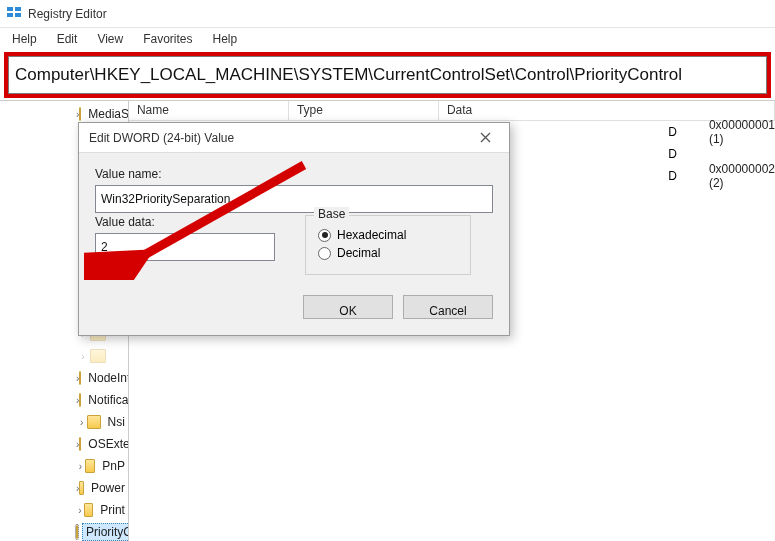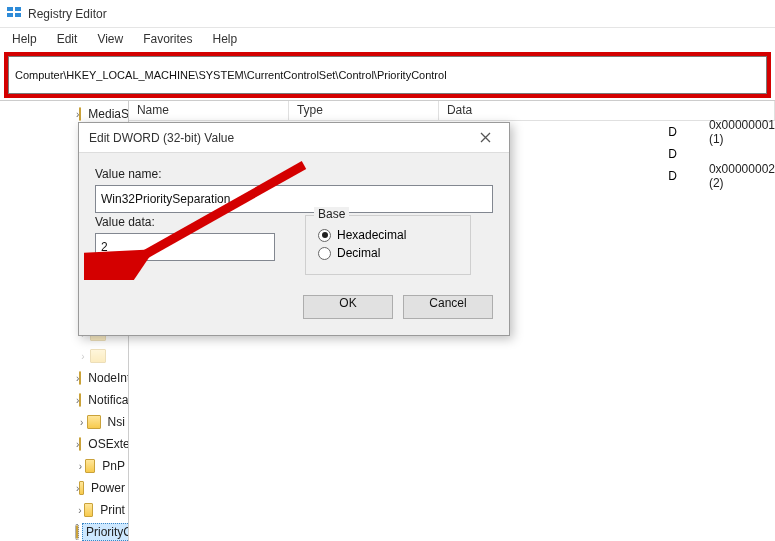--- a/index.html
+++ b/index.html
@@ -4,21 +4,21 @@
 <style>
   * { box-sizing: border-box; font-family: "Segoe UI", Tahoma, sans-serif; font-size: 12px; }
   body { margin:0; width:775px; height:541px; background:#fff; overflow:hidden; position:relative; }
   .titlebar { height:28px; display:flex; align-items:center; padding:0 6px; gap:6px; border-bottom:1px solid #e5e5e5;}
   .app-icon svg { width:16px; height:16px; }
   .title-text { color:#333; }
   .menubar { display:flex; gap:12px; padding:2px 8px; color:#333; }
   .menubar span { padding:2px 4px; cursor:default; }
   .addr-wrap { padding:2px 4px; }
   .addr-highlight { border:4px solid #d40000; border-radius:0; padding:0; }
-  .addrbar { width:100%; height:38px; border:1px solid #7a7a7a; padding:14px 6px; font-size:11px; color:#111;}
+  .addrbar { width:100%; height:38px; border:1px solid #7a7a7a; padding:14px 6px; font-size:17px; color:#111;}
   .columns { display:flex; border-top:1px solid #ccc; height: calc(100% - 98px); position:relative; }
   .tree { width:270px; border-right:1px solid #ccc; overflow:hidden; padding-top:2px; }
   .headers { display:flex; position:relative; height:20px; border-bottom:1px solid #e0e0e0;}
   .hdr { padding:2px 8px; color:#333; border-right:1px solid #e0e0e0;}
   .hdr.name{ width:160px;} .hdr.type{width:150px;} .hdr.data{flex:1;}
   .list { position:relative; }
   .list-row { display:flex; height:22px; align-items:center; }
   .list-row .c1{ width:430px; padding-left:8px;} .list-row .c2{width:150px;} .list-row .c3{flex:1; color:#222;}
   .tree-row { display:flex; align-items:center; height:22px; color:#222; }
   .tw { display:inline-block; width:14px; text-align:center; color:#6b6b6b; font-size:10px;}
@@ -36,21 +36,21 @@
   .txt { width:398px; height:28px; border:1px solid #828790; background:#fff; padding:2px 5px; color:#111;}
   .row2 { display:flex; margin-top:2px; gap:30px;}
   .col-left { }
   .txt.small{ width:180px;}
   .fieldset { border:1px solid #cfcfcf; padding:8px 12px 10px; width:166px; position:relative;}
   .legend { position:absolute; top:-9px; left:8px; background:#f0f0f0; padding:0 4px; color:#222;}
   .radio-row { display:flex; align-items:center; gap:6px; margin:4px 0;}
   .radio { width:13px; height:13px; border:1px solid #666; border-radius:50%; display:inline-flex; align-items:center; justify-content:center; background:#fff;}
   .radio .dot{ width:6px; height:6px; border-radius:50%; background:#222;}
   .dlg-buttons { display:flex; justify-content:flex-end; gap:10px; margin-top:20px;}
-  .btn { width:90px; height:24px; border:1px solid #adadad; background:#e1e1e1; color:#111; display:flex; align-items:flex-start; justify-content:center;}
+  .btn { width:90px; height:24px; border:1px solid #adadad; background:#e1e1e1; color:#111; display:flex; align-items:flex-end; justify-content:center;}
 
   
   .arrow-svg{ position:absolute; left:84px; top:150px; width:260px; height:130px; pointer-events:none;}
 </style>
 </head>
 <body>
 
 <div class="titlebar">
   <span class="app-icon">
     <svg viewBox="0 0 16 16">
@@ -191,21 +191,21 @@
           <div class="c1"></div>
           <div class="c2" style="text-align:right;padding-right:32px"><span>D</span></div>
           <div class="c3">0x00000002 (2)</div>
         </div>
     </div>
   </div>
 </div>
 
 <div class="dialog">
   <div class="dlg-title">
-    <span>Edit DWORD (32-bit) Value</span>
+    <span>Edit DWORD (24-bit) Value</span>
     <span class="dlg-close">
       <svg width="11" height="11" viewBox="0 0 11 11">
           <path d="M1 1 L10 10 M10 1 L1 10" stroke="#555" stroke-width="1.3"></path>
         </svg>
     </span>
   </div>
   <div class="dlg-body">
     <div class="lbl">Value name:</div>
     <input class="txt" value="Win32PrioritySeparation" style="">
     <div class="row2">

